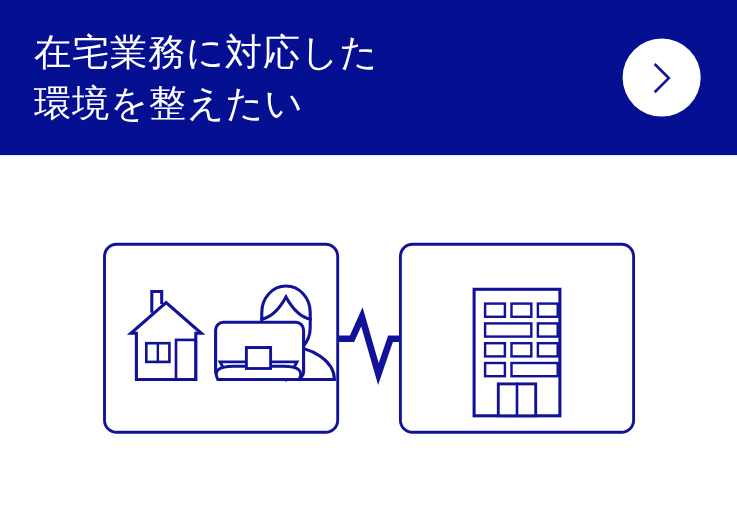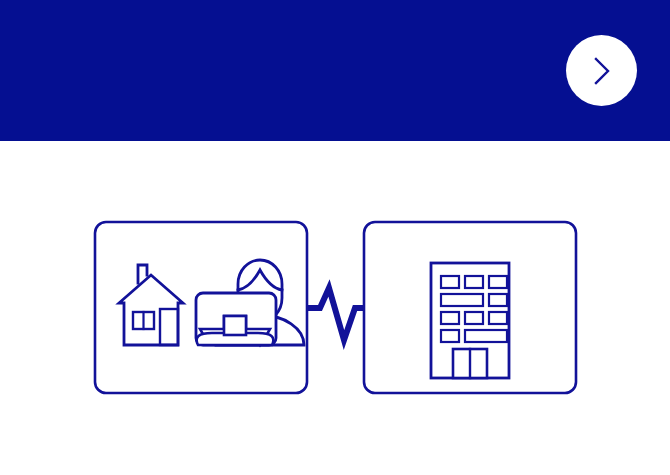--- a/index.html
+++ b/index.html
@@ -64,20 +64,22 @@
     width: 670px;
     height: 334px;
   }
   #illustration svg { display: block; }
 </style>
 </head>
 <body style="background: rgb(255, 255, 255);">
 
 <div id="header-banner" style="background: rgb(5, 15, 145);">
 
+  <div id="header-title" style="color: rgb(255, 255, 255);">在宅業務に対応した
+環境を整えたい</div>
 
   <div id="next-button" role="button" style="background: rgb(255, 255, 255);">
     <span>
       <svg width="22" height="30" viewBox="0 0 22 30" fill="none" xmlns="http://www.w3.org/2000/svg" aria-hidden="true">
         <path d="M5 3 L17 15 L5 27" stroke="#121299" stroke-width="2.4" stroke-linecap="square" stroke-linejoin="miter" fill="none"></path>
       </svg>
     </span>
   </div>
 
 </div>

